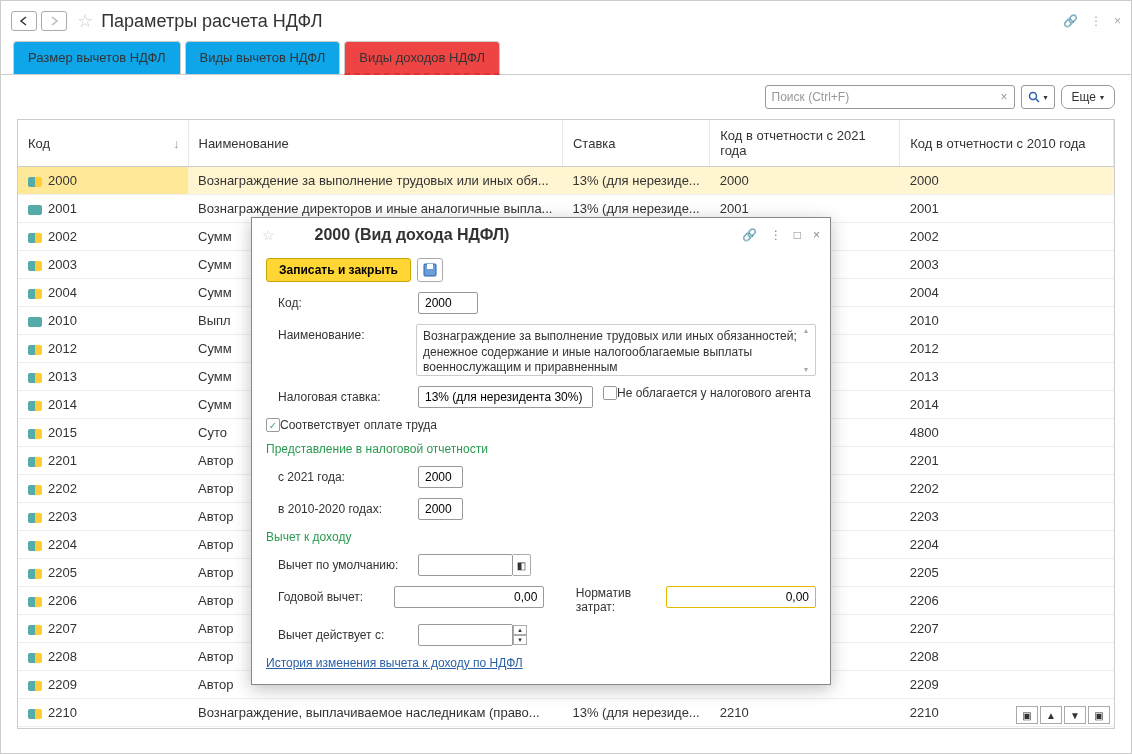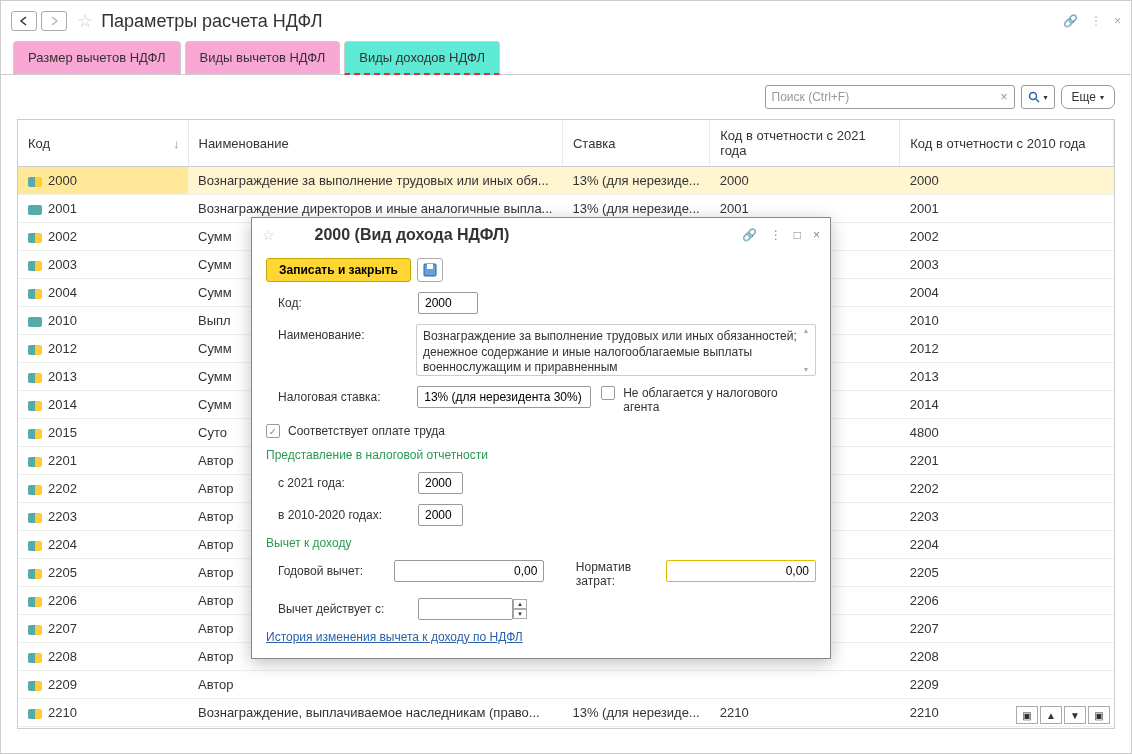--- a/index.html
+++ b/index.html
@@ -5,22 +5,22 @@
   * { box-sizing: border-box; margin: 0; padding: 0; font-family: Arial, sans-serif; }
   body { background: #fff; font-size: 12px; color: #333; }
   .window { width: 1132px; height: 754px; position: relative; border: 1px solid #ccc; background: #fff; }
   .titlebar { display: flex; align-items: center; padding: 6px 10px; height: 40px; }
   .nav-btns { display: flex; gap: 4px; margin-right: 10px; }
   .nav-btn { width: 26px; height: 20px; border: 1px solid #aaa; border-radius: 3px; background: #fff; display: flex; align-items: center; justify-content: center; cursor: pointer; }
   .star { color: #ccc; font-size: 18px; margin-right: 8px; }
   .title { font-size: 18px; color: #333; flex: 1; }
   .titlebar-right { display: flex; gap: 12px; align-items: center; color: #aaa; }
   .tabs { display: flex; border-bottom: 1px solid #ccc; padding-left: 12px; gap: 4px; }
-  .tab { padding: 8px 14px; border: 1px solid #ccc; border-bottom: none; border-radius: 4px 4px 0 0; background: #f9a8d4; cursor: pointer; font-size: 13px; }
-  .tab.active { background: #5eead4; border-bottom: 2px dashed #d33; margin-bottom: -1px; }
+  .tab { padding: 8px 14px; border: 1px solid #ccc; border-bottom: none; border-radius: 4px 4px 0 0; background: #0ea5e9; cursor: pointer; font-size: 13px; }
+  .tab.active { background: #ef4444; border-bottom: 2px dashed #d33; margin-bottom: -1px; }
   .toolbar { display: flex; justify-content: flex-end; padding: 10px 16px; gap: 6px; align-items: center; }
   .search-box { width: 250px; height: 24px; border: 1px solid #999; border-radius: 3px; padding: 0 6px; font-size: 12px; display: flex; align-items: center; color: #999; position: relative; }
   .search-box .clear { position: absolute; right: 6px; color: #999; cursor: pointer; }
   .icon-btn { height: 24px; min-width: 30px; border: 1px solid #999; border-radius: 3px; background: #fff; display: flex; align-items: center; justify-content: center; cursor: pointer; padding: 0 6px; gap: 4px; }
   .more-btn { height: 24px; padding: 0 10px; border: 1px solid #999; border-radius: 7px; background: #fff; display: flex; align-items: center; gap: 4px; cursor: pointer; }
   .table-wrap { margin: 0 16px; border: 1px solid #ccc; height: 610px; overflow: hidden; position: relative; }
   table { width: 100%; border-collapse: collapse; }
   th { text-align: left; padding: 8px 10px; font-weight: normal; border-bottom: 1px solid #ccc; border-right: 1px solid #e8e8e8; background: #fff; font-size: 13px; position: relative; }
   th .sort { position: absolute; right: 8px; color: #999; }
   td { padding: 6px 10px; border-bottom: 1px solid #eee; font-size: 13px; white-space: nowrap; overflow: hidden; text-overflow: ellipsis; }
@@ -40,21 +40,21 @@
   .dialog-body { padding: 6px 14px 14px; }
   .dlg-toolbar { display: flex; gap: 6px; margin-bottom: 10px; }
   .btn-primary { background: #ffd633; border: 1px solid #c7a500; border-radius: 3px; padding: 4px 12px; font-weight: bold; cursor: pointer; font-size: 12px; }
   .btn-save-icon { width: 26px; height: 24px; border: 1px solid #aaa; border-radius: 3px; background: #fff; display: flex; align-items: center; justify-content: center; cursor: pointer; }
   .form-row { display: flex; align-items: flex-start; margin-bottom: 10px; gap: 10px; margin-left: 12px; }
   .form-label { width: 130px; padding-top: 4px; font-size: 12px; }
   .form-input { border: 1px solid #999; border-radius: 2px; padding: 3px 6px; font-size: 12px; background: #fff; }
   .form-input.short { width: 60px; }
   .form-input.tiny { width: 45px; }
   .form-textarea { width: 400px; height: 52px; border: 1px solid #ccc; border-radius: 2px; padding: 4px 6px; font-size: 12px; resize: none; line-height: 1.3; position: relative; }
-  .checkbox-row { display: flex; align-items: flex-start; gap: 8px; font-size: 12px; }
+  .checkbox-row { display: flex; align-items: flex-start; gap: 0; font-size: 12px; }
   .checkbox { width: 14px; height: 14px; border: 1px solid #999; border-radius: 2px; display: inline-flex; align-items: center; justify-content: center; font-size: 10px; color: #59a; }
   .section-title { color: #2a9950; font-size: 12px; margin: 8px 0 10px; }
   .form-input-wrap { display: flex; align-items: center; position: relative; }
   .form-input.num { text-align: right; width: 150px; }
   .form-input.highlight { border: 1px solid #e6b800; background: #fff; width: 150px; text-align: right; }
   .picker-btn { width: 18px; height: 22px; border: 1px solid #aaa; border-left: none; border-radius: 0 2px 2px 0; background: #fff; display: flex; align-items: center; justify-content: center; font-size: 10px; cursor: pointer; }
   .spinner { display: flex; flex-direction: column; }
   .spinner div { width: 14px; height: 10px; border: 1px solid #aaa; font-size: 7px; display: flex; align-items: center; justify-content: center; cursor: pointer; background: #fff;}
   .link { color: #2b60a8; text-decoration: underline; cursor: pointer; font-size: 12px; }
   .footer-nav { position: absolute; bottom: 4px; right: 4px; display: flex; gap: 2px;}
@@ -336,20 +336,27 @@
         <input class="form-input tiny" value="2000" style="">
       </div>
 
       <div class="form-row">
         <div class="form-label">в 2010-2020 годах:</div>
         <input class="form-input tiny" value="2000" style="">
       </div>
 
       <div class="section-title">Вычет к доходу</div>
 
+      <div class="form-row">
+        <div class="form-label">Вычет по умолчанию:</div>
+        <div class="form-input-wrap">
+          <input class="form-input" style="width: 95px;" value="">
+          <div class="picker-btn">◧</div>
+        </div>
+      </div>
 
       <div class="form-row">
         <div class="form-label">Годовой вычет:</div>
         <input class="form-input num" value="0,00" style="">
         <div style="width:14px;"></div>
         <div>Норматив затрат:</div>
         <input class="form-input highlight" value="0,00" style="">
       </div>
 
       <div class="form-row">

